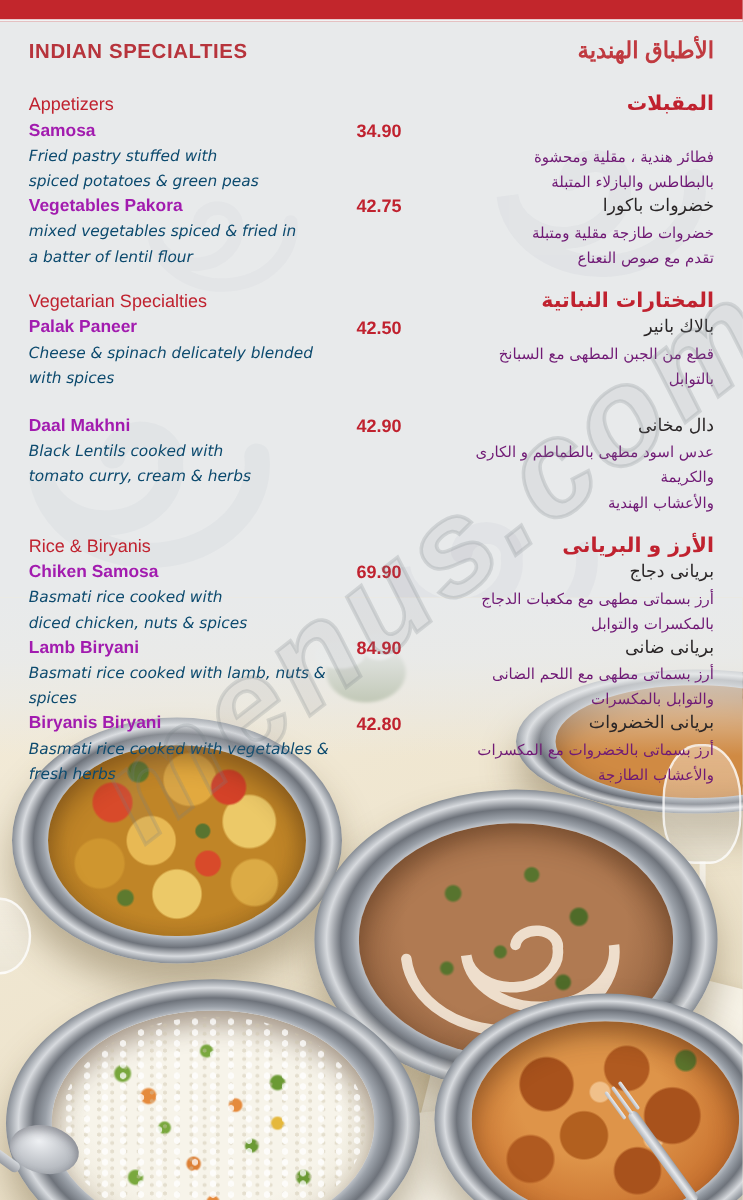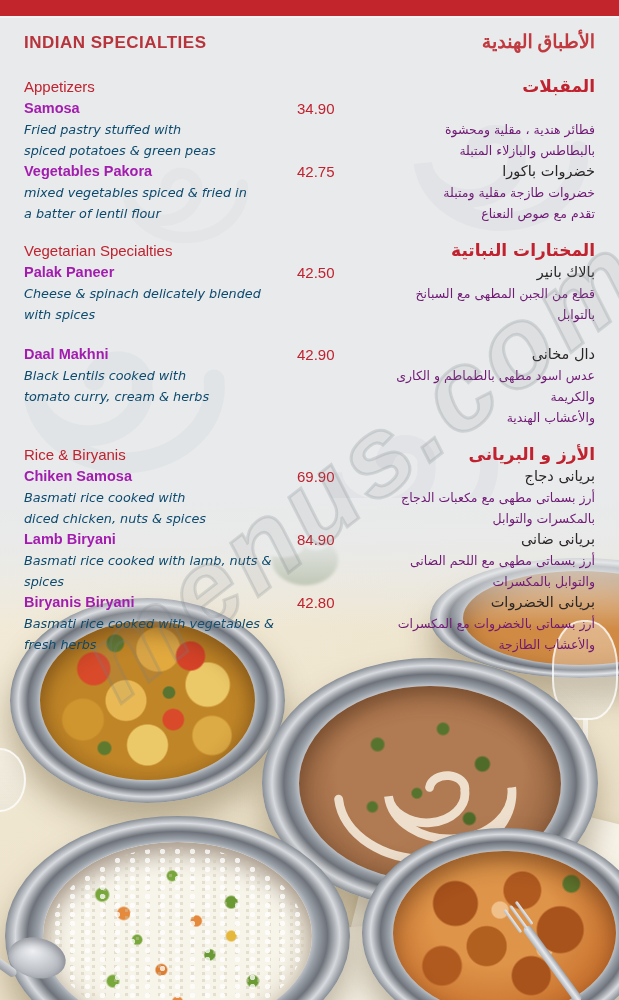--- a/index.html
+++ b/index.html
@@ -14,30 +14,30 @@
   
   .watermark{position:absolute;left:96px;top:610px;z-index:6;pointer-events:none;
      transform:rotate(-38deg);transform-origin:left center;
      font-size:112px;font-weight:bold;font-style:italic;letter-spacing:6px;
      color:rgba(125,130,136,0.10);-webkit-text-stroke:3px rgba(120,126,132,0.22);
      white-space:nowrap;}
   
   .menu{position:absolute;top:30px;left:24px;right:24px;z-index:5;}
   .page-title-row{display:flex;justify-content:space-between;align-items:baseline;margin-bottom:22px;}
   .page-title-en{color:#b7343c;font-size:17px;font-weight:bold;letter-spacing:.5px;}
-  .page-title-ar{color:#c03a40;font-size:19px;font-weight:bold;font-family:Liberation Serif, serif;}
+  .page-title-ar{color:#c03a40;font-size:19px;font-weight:bold;font-family:Liberation Sans, sans-serif;}
   .section{margin-bottom:15px;}
   .section-header{display:flex;justify-content:space-between;align-items:baseline;line-height:22px;}
   .section-title-en{color:#c0222f;font-size:15px;font-weight:normal;}
   .section-title-ar{color:#c0222f;font-size:17px;font-weight:bold;font-family:"DejaVu Sans",sans-serif;}
   .item{display:block;}
   .item.gap{margin-top:19px;}
   .item-row,.desc-row{display:grid;grid-template-columns:273px 80px 1fr;}
   .item-name-en{font-size:14.5px;font-weight:bold;color:#a21caf;line-height:21px;}
-  .item-price{font-size:15px;font-weight:normal;color:#c0222f;line-height:21px;}
+  .item-price{font-size:15px;font-weight:bold;color:#c0222f;line-height:21px;}
   .item-name-ar{font-size:14.5px;color:#2a2627;text-align:right;line-height:21px;
                 font-family:"DejaVu Sans",sans-serif;}
   .desc-en{grid-column:1 / span 2;font-style:italic;color:#0c4a6e;font-size:12.8px;
            font-family:"DejaVu Sans",sans-serif;}
   .desc-en div{line-height:21px;}
   .desc-ar{grid-column:3;color:#701a75;font-size:12.5px;text-align:right;
            font-family:"DejaVu Sans",sans-serif;}
   .desc-ar div{line-height:21px;}
   
   .photo{position:absolute;left:0;top:498px;width:619px;height:502px;z-index:1;

